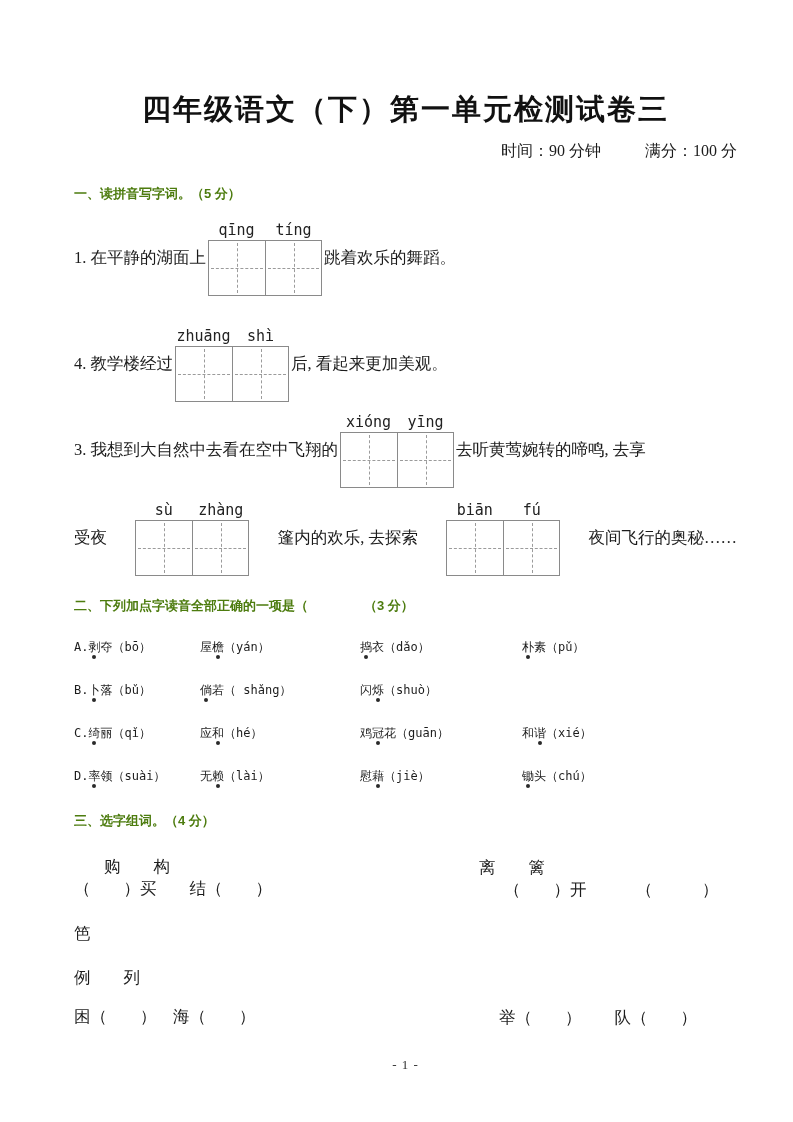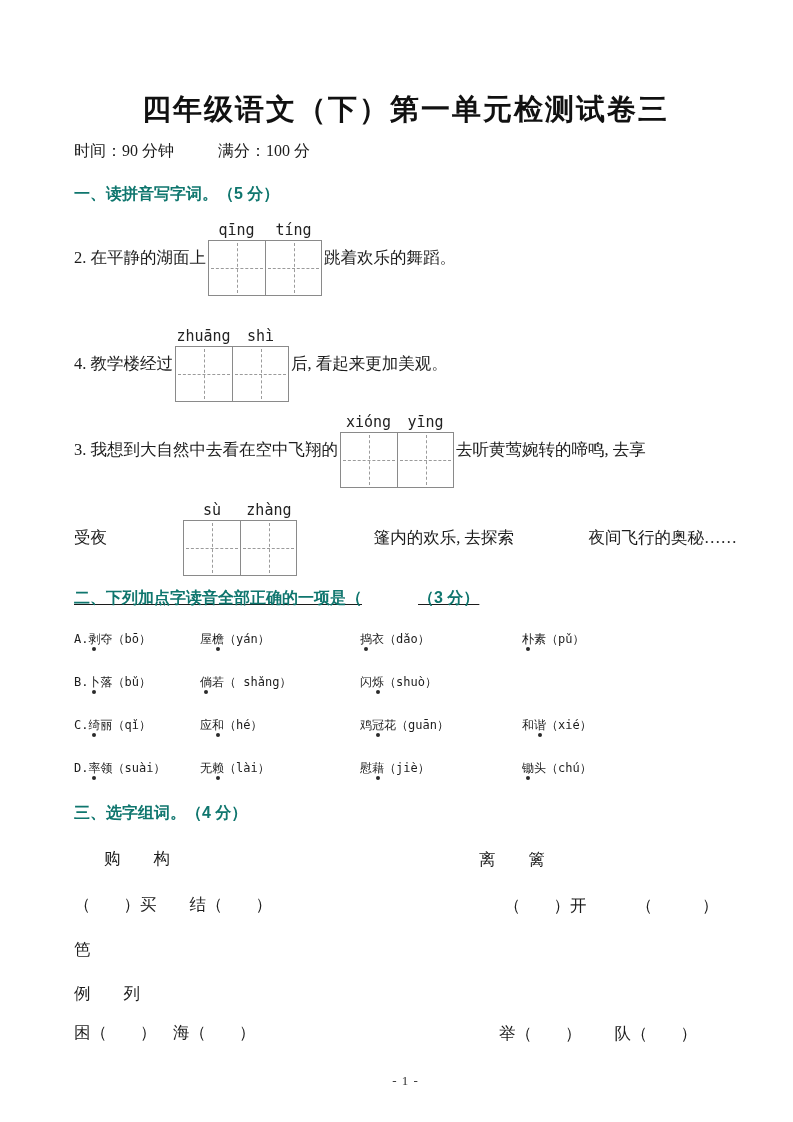--- a/index.html
+++ b/index.html
@@ -2,80 +2,80 @@
 <html><head>
 <meta charset="utf-8">
 <style>
   * { margin:0; padding:0; box-sizing:border-box; }
   html,body { background:#ffffff; }
   body { width:793px; font-family:"Liberation Serif","DejaVu Serif",serif; color:#1c1c1c; }
   .page { width:793px; min-height:1122px; background:#ffffff; padding:92px 56px 17px 74px; position:relative; }
 
   .title { text-align:center; font-family:"Liberation Sans","DejaVu Sans",sans-serif;
            font-weight:700; font-size:29px; line-height:34px; letter-spacing:2px; color:#111; }
-  .subtitle { margin-top:14px; text-align:left; font-size:16px; line-height:22px; }
+  .subtitle { margin-top:14px; text-align:right; font-size:16px; line-height:22px; }
   .subtitle .gap { display:inline-block; width:44px; }
 
   .sec-heading { font-family:"Liberation Sans","DejaVu Sans",sans-serif; font-weight:700;
-                 font-size:16px; line-height:24px; color:#0f766e; }
+                 font-size:13px; line-height:24px; color:#4d7c0f; }
   .mt-s1 { margin-top:20px; }
 
   
   .qline { display:flex; align-items:center; font-size:16.5px; line-height:22px; }
   .qline.spread { justify-content:space-between; }
   .q1 { margin-top:14px; } .q2 { margin-top:30px; } .q3 { margin-top:10px; } .q4 { margin-top:12px; }
 
   .pygroup { display:inline-flex; flex-direction:column; align-items:center; margin:0 2px; }
   .pinyin { display:flex; font-family:"DejaVu Sans Mono","Liberation Mono",monospace;
             font-size:15px; line-height:20px; color:#222; }
   .syl { width:57px; text-align:center; white-space:pre; }
   .tian-grid { display:inline-flex; border:1px solid #8a8a8a; background:#fff; }
   .cell { width:56px; height:54px; position:relative; }
   .cell + .cell { border-left:1px solid #8a8a8a; }
   .cell::before { content:""; position:absolute; left:50%; top:2px; bottom:2px; border-left:1px dashed #9b9b9b; }
   .cell::after  { content:""; position:absolute; top:50%; left:2px; right:2px; border-top:1px dashed #9b9b9b; }
 
   
-  .sec2-head { display:flex; align-items:baseline; margin-top:10px;text-decoration:underline; }
+  .sec2-head { display:flex; align-items:baseline; margin-top:18px; }
   .sec2-points { margin-left:56px; }
   .opt-row { display:grid; grid-template-columns:126px 160px 162px auto;
              font-size:16.5px; line-height:22px; margin-top:21px; }
   .opt-row.first { margin-top:18px; }
   .opt-item { font-family:"DejaVu Sans Mono","Liberation Serif",monospace; font-size:12px; }
   .dotc { position:relative; }
   .dotc::after { content:""; position:absolute; left:50%; bottom:-5px; transform:translateX(-50%);
                  width:4px; height:4px; border-radius:50%; background:#2a2a2a; }
 
   
   .s3row { display:flex; font-size:16.5px; line-height:22px; }
   .s3left { flex:0 0 405px;font-family:Liberation Mono, monospace; }
   .s3right { flex:1; }
   .ind30 { padding-left:30px; }
   .ind25 { padding-left:25px; }
   .ind20 { padding-left:20px; }
-  .r1 { margin-top:24px; } .r2 { margin-top:24px; } .r3 { margin-top:22px; }
+  .r1 { margin-top:24px; } .r2 { } .r3 { margin-top:22px; }
   .r4 { margin-top:22px; } .r5 { margin-top:18px; }
 
   .footer { margin-top:28px; text-align:center; font-size:13px; letter-spacing:1px; color:#333; }
 </style>
 </head>
 <body>
 
 <div class="page">
 
   <div class="title">四年级语文（下）第一单元检测试卷三</div>
 
   <div class="subtitle">
     <span>时间：90 分钟</span><span class="gap"></span><span>满分：100 分</span>
   </div>
 
   <div class="sec-heading mt-s1">一、读拼音写字词。（5 分）</div>
 
   <div class="qline q1">
-    <span>2. 在平静的湖面上</span>
+    <span>1. 在平静的湖面上</span>
     <span class="pygroup">
       <span class="pinyin">
         <span class="syl">qīng</span>
         <span class="syl">tíng</span>
       </span>
       <span class="tian-grid">
         <span class="cell"></span>
         <span class="cell"></span>
       </span>
     </span>
@@ -118,20 +118,30 @@
       <span class="pinyin">
         <span class="syl">sù</span>
         <span class="syl">zhàng</span>
       </span>
       <span class="tian-grid">
         <span class="cell"></span>
         <span class="cell"></span>
       </span>
     </span>
     <span>篷内的欢乐, 去探索</span>
+    <span class="pygroup">
+      <span class="pinyin">
+        <span class="syl">biān</span>
+        <span class="syl">fú</span>
+      </span>
+      <span class="tian-grid">
+        <span class="cell"></span>
+        <span class="cell"></span>
+      </span>
+    </span>
     <span>夜间飞行的奥秘……</span>
   </div>
 
   <div class="sec2-head">
     <span class="sec-heading">二、下列加点字读音全部正确的一项是（</span>
     <span class="sec-heading sec2-points">（3 分）</span>
   </div>
 
   <div class="opt-row first">
     <span class="opt-item"><span>A</span><span>.</span><span class="dotc">剥</span><span>夺</span><span>（</span><span>b</span><span>ō</span><span>）</span></span>

